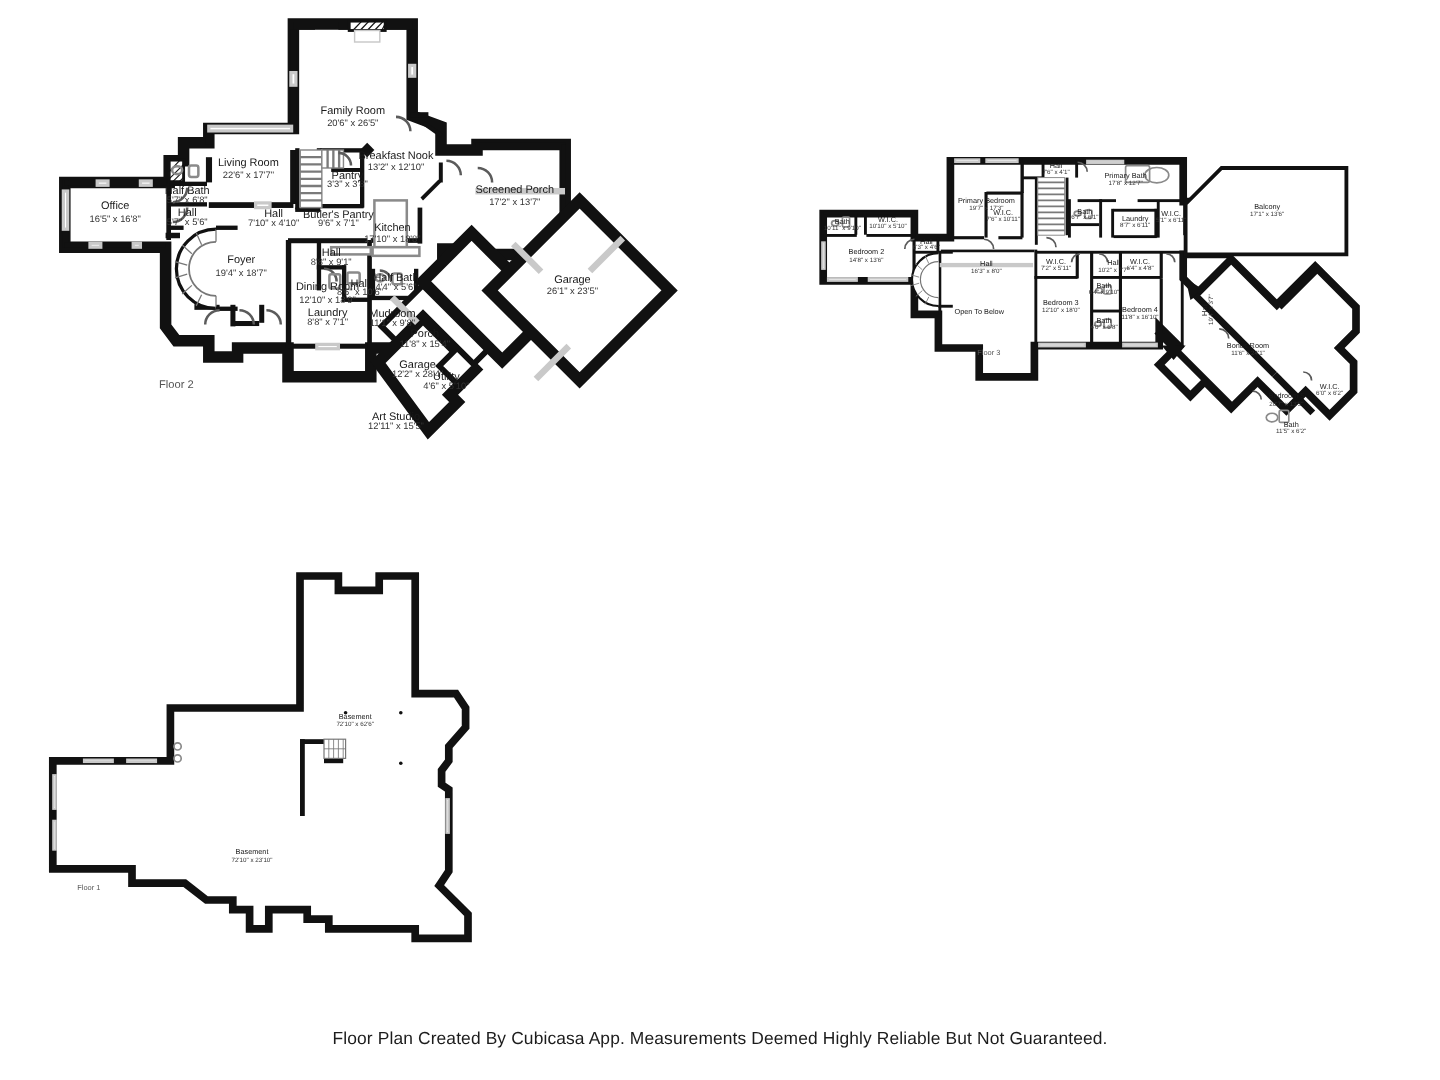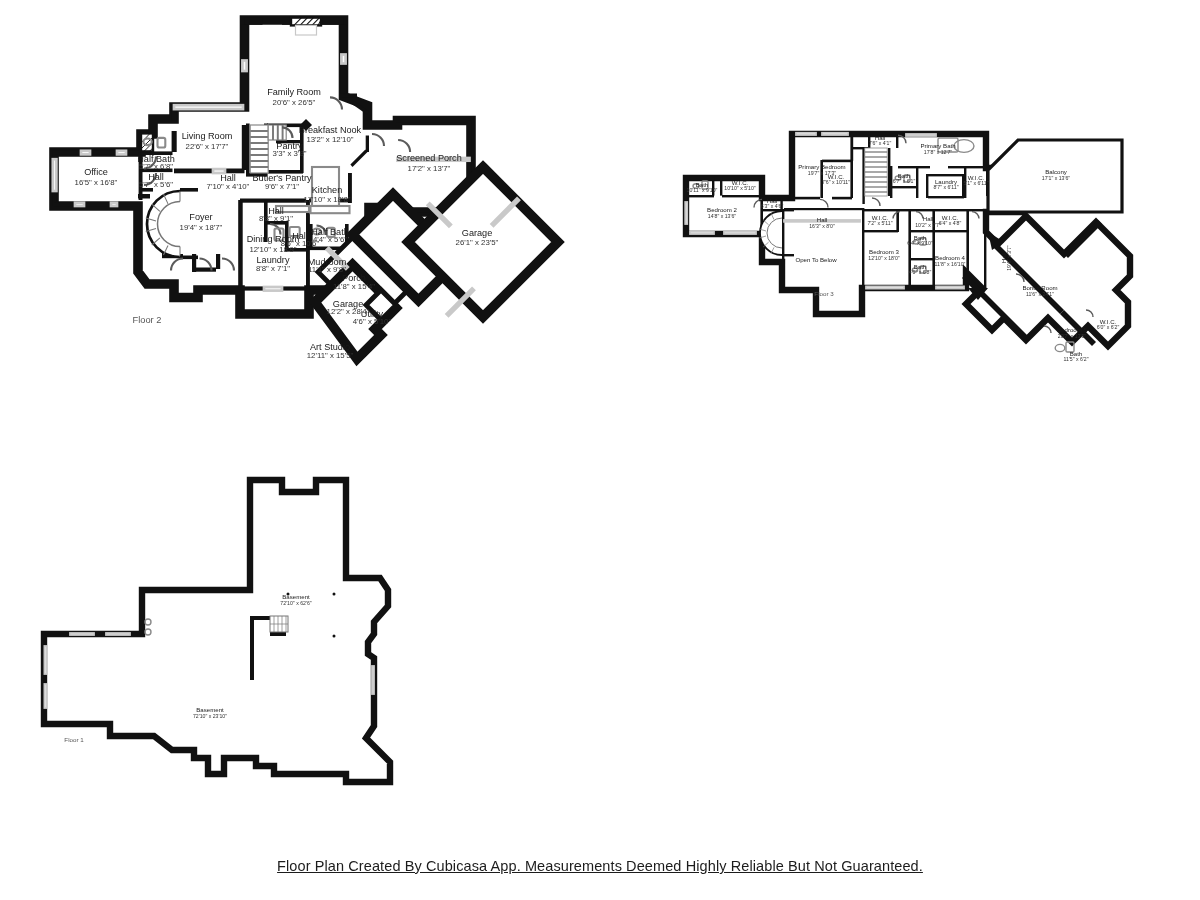--- a/index.html
+++ b/index.html
@@ -17,21 +17,21 @@
   .fixf{fill:#ffffff;stroke:#8a8a8a;stroke-width:0.7;}
   .stair{fill:none;stroke:#7a7a7a;stroke-width:0.65;}
   .lbl{font-size:3.05px;text-anchor:middle;fill:#1a1a1a;
        font-family:"Liberation Sans","DejaVu Sans",sans-serif;}
   .dim{font-size:2.6px;text-anchor:middle;fill:#333333;
        font-family:"Liberation Sans","DejaVu Sans",sans-serif;}
   .floorlbl{font-size:3.1px;text-anchor:middle;fill:#555555;}
   .dot{fill:#111111;}
   .hatch-bg{fill:#ffffff;stroke:#111;stroke-width:0.8;}
   #footer{position:absolute;left:0;right:0;top:858px;text-align:center;
-          font-size:14.5px;color:#1c1c1c;letter-spacing:0.1px;text-decoration:underline;}
+          font-size:14.5px;color:#1c1c1c;letter-spacing:0.1px;}
 </style>
 </head>
 <body>
 
 <div id="sheet">
 
   <svg id="svg-f2" width="660" height="480" viewBox="0 0 220 160" style="position:absolute;left:18px;top:8px;">
 
     <path class="outline" d="
       M 75.5 4 L 108.5 4 L 108.5 29.5 L 116.5 32.5 L 116.5 39 L 126.5 39

